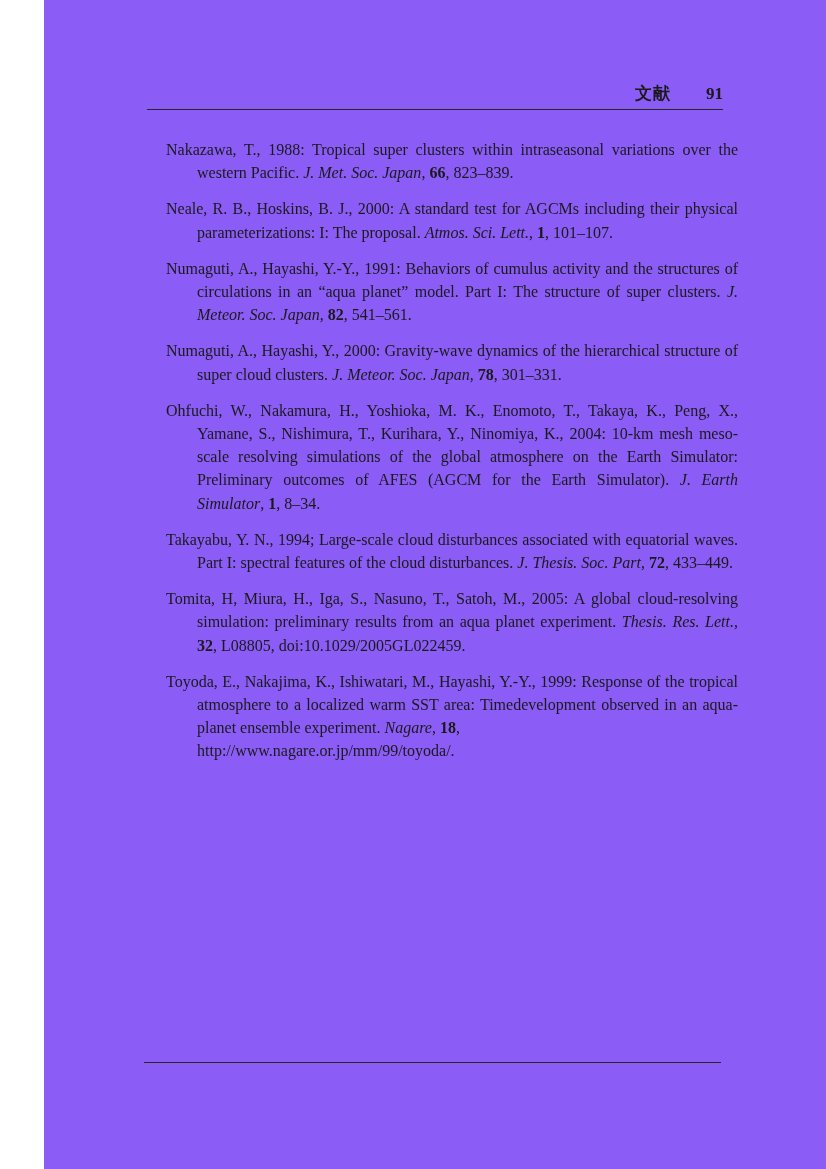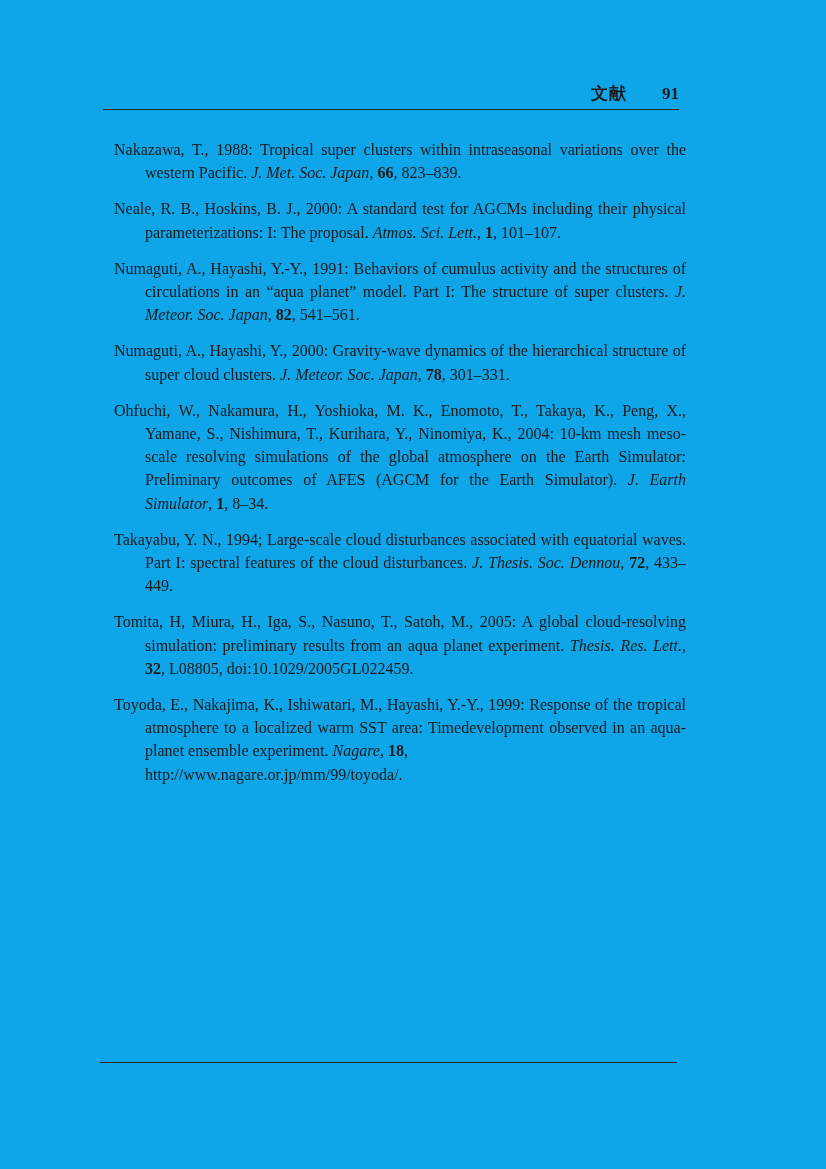--- a/index.html
+++ b/index.html
@@ -4,42 +4,42 @@
 <style>
   * { margin: 0; padding: 0; box-sizing: border-box; }
   html, body { background: #ffffff; }
   body {
     width: 826px; height: 1169px;
     position: relative;
     font-family: "Liberation Serif", "DejaVu Serif", serif;
     color: #1a1a1a;
     overflow: hidden;
   }
-  .page { position: absolute; inset: 0; background: #0ea5e9; }
+  .page { position: absolute; inset: 0; background: #8b5cf6; margin-left: 44px; }
 
   .running-header {
     position: absolute;
     left: 107px; top: 82px; width: 572px;
     text-align: right;
     font-size: 17px;
     font-weight: bold;
     color: #1a1a1a;
   }
   .running-header .title { letter-spacing: 1px; }
   .running-header .pageno { margin-left: 35px; }
 
   .header-rule {
     position: absolute;
     left: 103px; top: 109px; width: 576px;
     border-top: 1.5px solid #262626;
   }
 
   .references {
     position: absolute;
-    left: 114px; top: 138px; width: 572px;
+    left: 122px; top: 138px; width: 572px;
     font-size: 16px;
     line-height: 23.2px;
     text-align: justify;
   }
   .reference {
     padding-left: 31px;
     text-indent: -31px;
     margin-bottom: 13px;
   }
   .it { font-style: italic; }
@@ -61,20 +61,20 @@
   </div>
 
   <div class="header-rule"></div>
 
   <div class="references">
       <p class="reference"><span>Nakazawa, T., 1988: Tropical super clusters within intraseasonal variations over the western Pacific. </span><span class="it">J. Met. Soc. Japan</span><span>, </span><span class="bf">66</span><span>, 823–839.</span></p>
       <p class="reference"><span>Neale, R. B., Hoskins, B. J., 2000: A standard test for AGCMs including their physical parameterizations: I: The proposal. </span><span class="it">Atmos. Sci. Lett.</span><span>, </span><span class="bf">1</span><span>, 101–107.</span></p>
       <p class="reference"><span>Numaguti, A., Hayashi, Y.-Y., 1991: Behaviors of cumulus activity and the structures of circulations in an “aqua planet” model.  Part I: The structure of super clusters. </span><span class="it">J. Meteor. Soc. Japan</span><span>, </span><span class="bf">82</span><span>, 541–561.</span></p>
       <p class="reference"><span>Numaguti, A., Hayashi, Y., 2000: Gravity-wave dynamics of the hierarchical structure of super cloud clusters. </span><span class="it">J. Meteor. Soc. Japan</span><span>, </span><span class="bf">78</span><span>, 301–331.</span></p>
       <p class="reference"><span>Ohfuchi, W., Nakamura, H., Yoshioka, M. K., Enomoto, T., Takaya, K., Peng, X., Yamane, S., Nishimura, T., Kurihara, Y., Ninomiya, K., 2004: 10-km mesh meso-scale resolving simulations of the global atmosphere on the Earth Simulator: Preliminary outcomes of AFES (AGCM for the Earth Simulator). </span><span class="it">J. Earth Simulator</span><span>, </span><span class="bf">1</span><span>, 8–34.</span></p>
-      <p class="reference"><span>Takayabu, Y. N., 1994; Large-scale cloud disturbances associated with equatorial waves. Part I: spectral features of the cloud disturbances. </span><span class="it">J. Thesis. Soc.</span><span> </span><span class="it">Dennou</span><span>, </span><span class="bf">72</span><span>, 433–449.</span></p>
+      <p class="reference"><span>Takayabu, Y. N., 1994; Large-scale cloud disturbances associated with equatorial waves. Part I: spectral features of the cloud disturbances. </span><span class="it">J. Thesis. Soc.</span><span> </span><span class="it">Part</span><span>, </span><span class="bf">72</span><span>, 433–449.</span></p>
       <p class="reference"><span>Tomita, H, Miura, H., Iga, S., Nasuno, T., Satoh, M., 2005: A global cloud-resolving simulation: preliminary results from an aqua planet experiment. </span><span class="it">Thesis. Res. Lett.</span><span>, </span><span class="bf">32</span><span>, L08805, doi:10.1029/2005GL022459.</span></p>
       <p class="reference"><span>Toyoda, E., Nakajima, K., Ishiwatari, M., Hayashi, Y.-Y., 1999: Response of the tropical atmosphere to a localized warm SST area: Timedevelopment observed in an aqua-planet ensemble experiment. </span><span class="it">Nagare</span><span>, </span><span class="bf">18</span><span>,</span><br><span>http://www.nagare.or.jp/mm/99/toyoda/.</span></p>
     </div>
 
   <div class="footer-rule"></div>
 
 </div>
 
 </body></html>

